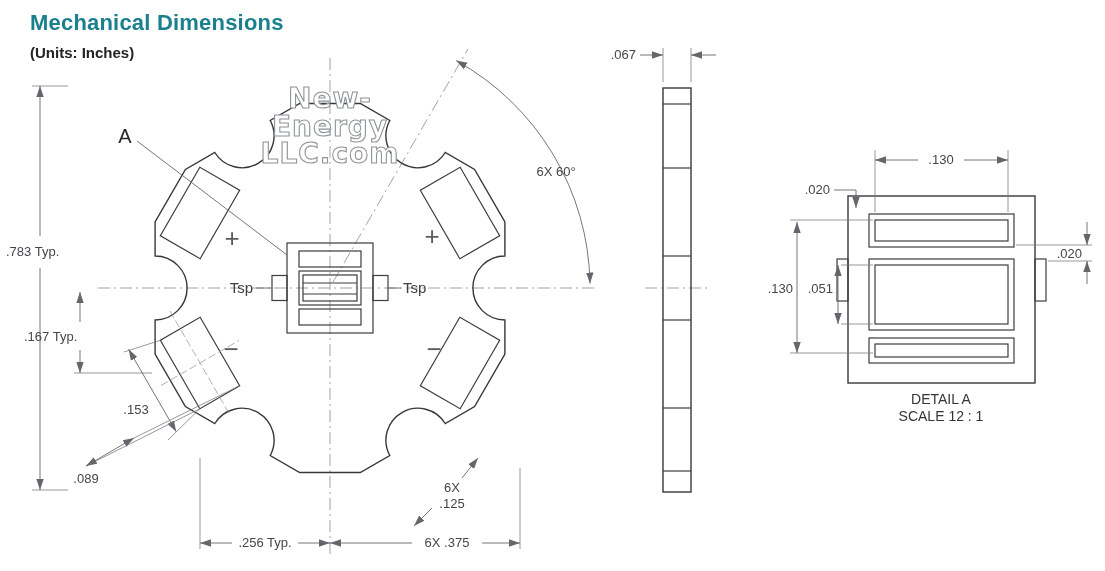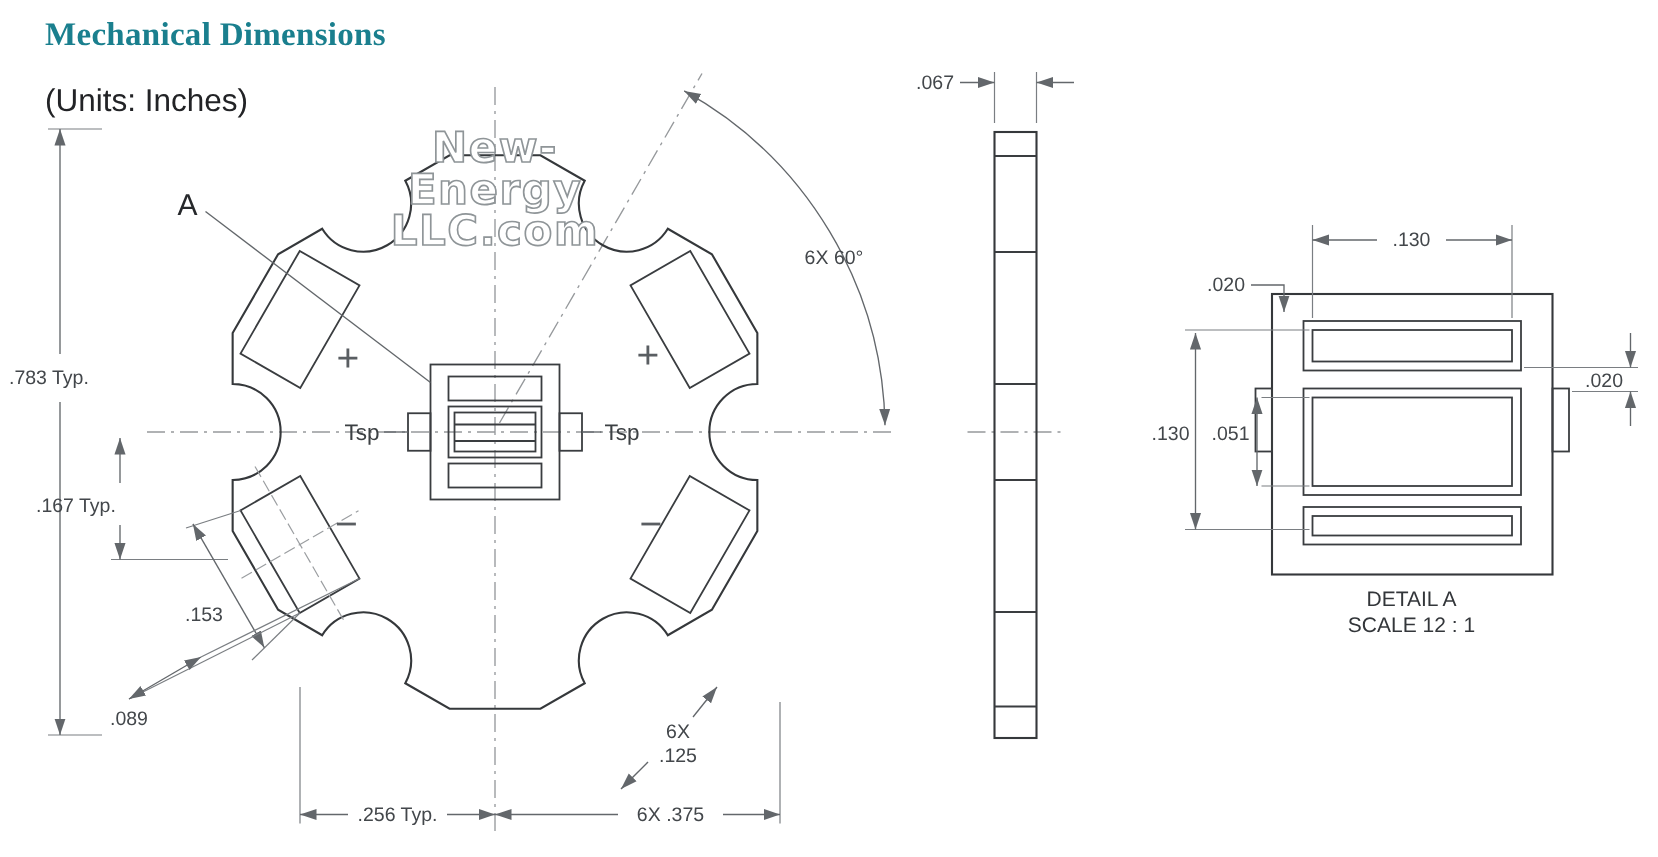--- a/index.html
+++ b/index.html
@@ -1,20 +1,20 @@
 <!DOCTYPE html>
 <html><head>
 <meta charset="utf-8">
 <style>
   html,body{margin:0;padding:0;background:#ffffff;}
   .stage{position:relative;width:1105px;height:571px;background:#fff;overflow:hidden;
          font-family:"Liberation Sans",sans-serif;}
   .hdr{position:absolute;left:30px;top:10px;z-index:2;}
-  .hdr .title{font-size:22px;font-weight:bold;color:#1a7f8e;letter-spacing:.2px;font-family:Liberation Serif, serif;}
-  .hdr .units{font-size:21px;color:#222326;margin-top:20px;}
+  .hdr .title{font-size:22px;font-weight:bold;color:#1a7f8e;letter-spacing:.2px;}
+  .hdr .units{font-size:15px;color:#222326;margin-top:8px;font-weight:bold;}
   svg{position:absolute;left:0;top:0;}
   svg text{font-family:"Liberation Sans",sans-serif;}
   .dim{font-size:13px;fill:#43474b;}
   .lblA{font-size:20px;fill:#26282b;}
   .tsp{font-size:15px;fill:#3c4043;}
   .cap{font-size:14px;fill:#33363a;}
   .pol{font-size:26px;fill:#5a5e62;}
   .logo{font-weight:bold;font-size:28px;font-family:"DejaVu Sans",sans-serif;
         fill:#ffffff;stroke:#8f9598;stroke-width:1.1;letter-spacing:1px;}
   .outline{fill:none;stroke:#35383b;stroke-width:1.4;}

